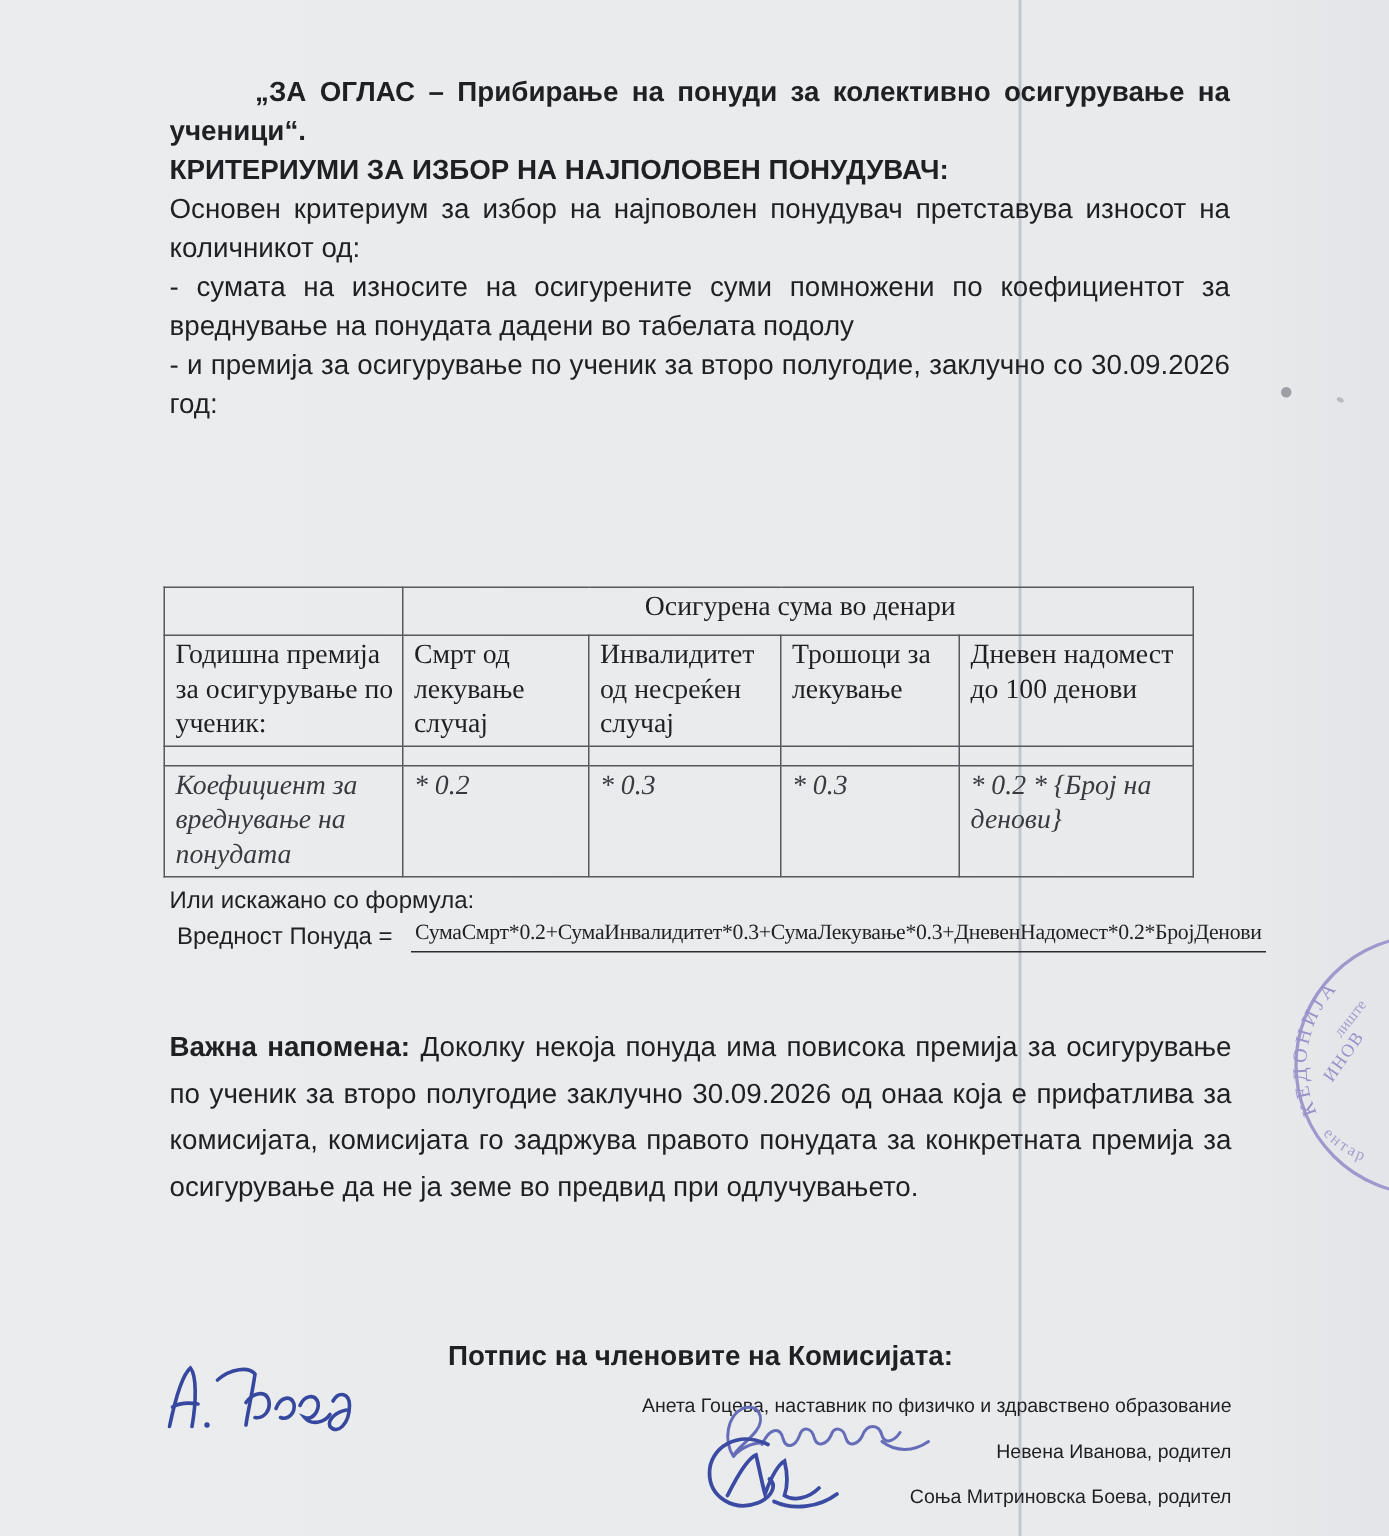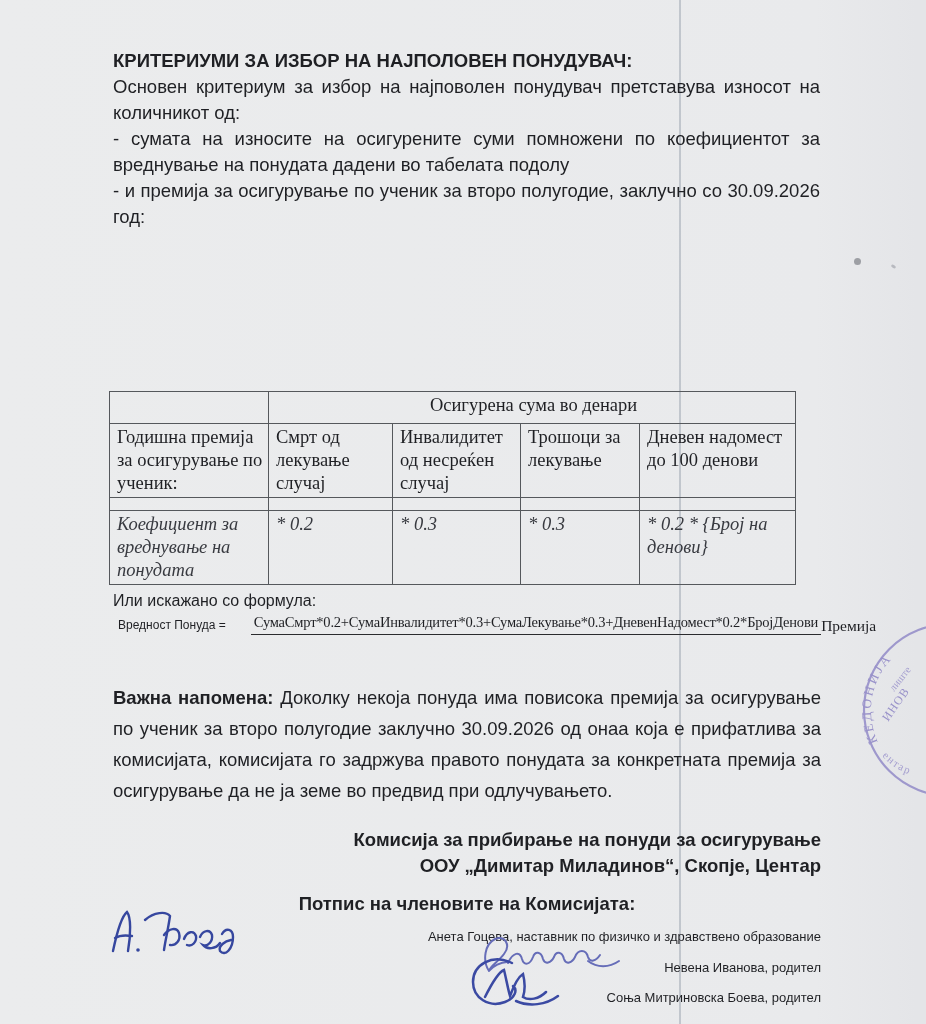--- a/index.html
+++ b/index.html
@@ -42,21 +42,21 @@
   tr.coef td{height:60px;}
   .coef-text{font-style:italic; color:#383a40;}
   .formula-intro{
     position:absolute; left:113px; top:592px;
     font-size:16px;
   }
   .formula-row{
     position:absolute; left:118px; top:614px; width:702px;
     display:flex; align-items:center;
   }
-  .formula-lhs{font-size:12px; white-space:nowrap; margin-right:25px;}
+  .formula-lhs{font-size:16px; white-space:nowrap; margin-right:12px;}
   .fraction{
     display:inline-flex; flex-direction:row; text-align:center;
     font-family:"Liberation Serif", serif;
   }
   .fraction .num{
     font-size:14.5px; letter-spacing:-0.2px; white-space:nowrap;
     border-bottom:1.6px solid #2a2b2e; padding:0 3px 3px 3px; font-weight:500;
   }
   .fraction .den{font-size:15.5px; padding-top:3px;}
   .note{
@@ -82,20 +82,21 @@
 </head>
 <body>
 
 <div class="page">
 
   <div class="scanline"></div>
   <div class="dot"></div>
   <div class="dot2"></div>
 
   <div class="intro">
+    <p class="b indent">„ЗА ОГЛАС – Прибирање на понуди за колективно осигурување на ученици“.</p>
     <p class="b">КРИТЕРИУМИ ЗА ИЗБОР НА НАЈПОЛОВЕН ПОНУДУВАЧ:</p>
     <p>Основен критериум за избор на најповолен понудувач претставува износот на количникот од:</p>
     <p>- сумата на износите на осигурените суми помножени по коефициентот за вреднување на понудата дадени во табелата подолу</p>
     <p>- и премија за осигурување по ученик за второ полугодие, заклучно со 30.09.2026 год:</p>
   </div>
 
   <table class="ins">
     <colgroup>
       <col style="width:159px">
         <col style="width:124px">
@@ -131,32 +132,27 @@
     </tr>
   </tbody>
     </table>
 
   <div class="formula-intro">Или искажано со формула:</div>
 
   <div class="formula-row">
     <span class="formula-lhs">Вредност Понуда =</span>
     <span class="fraction">
       <span class="num">СумаСмрт*0.2+СумаИнвалидитет*0.3+СумаЛекување*0.3+ДневенНадомест*0.2*БројДенови</span>
-      <span class="den">Премија</span>
     </span>
   </div>
 
   <div class="note">
     <span class="b">Важна напомена:</span><span> Доколку некоја понуда има повисока премија за осигурување по ученик за второ полугодие заклучно 30.09.2026 од онаа која е прифатлива за комисијата, комисијата го задржува правото понудата за конкретната премија за осигурување да не ја земе во предвид при одлучувањето.</span>
   </div>
 
-  <div class="commission">
-    <div>Комисија за прибирање на понуди за осигурување</div>
-    <div>ООУ „Димитар Миладинов“, Скопје, Центар</div>
-  </div>
 
   <div class="signtitle">Потпис на членовите на Комисијата:</div>
 
   <div class="members">
     <div>Анета Гоцева, наставник по физичко и здравствено образование</div>
     <div>Невена Иванова, родител</div>
     <div>Соња Митриновска Боева, родител</div>
   </div>
 
   <div class="sig" style="left:107px; top:904px;">

